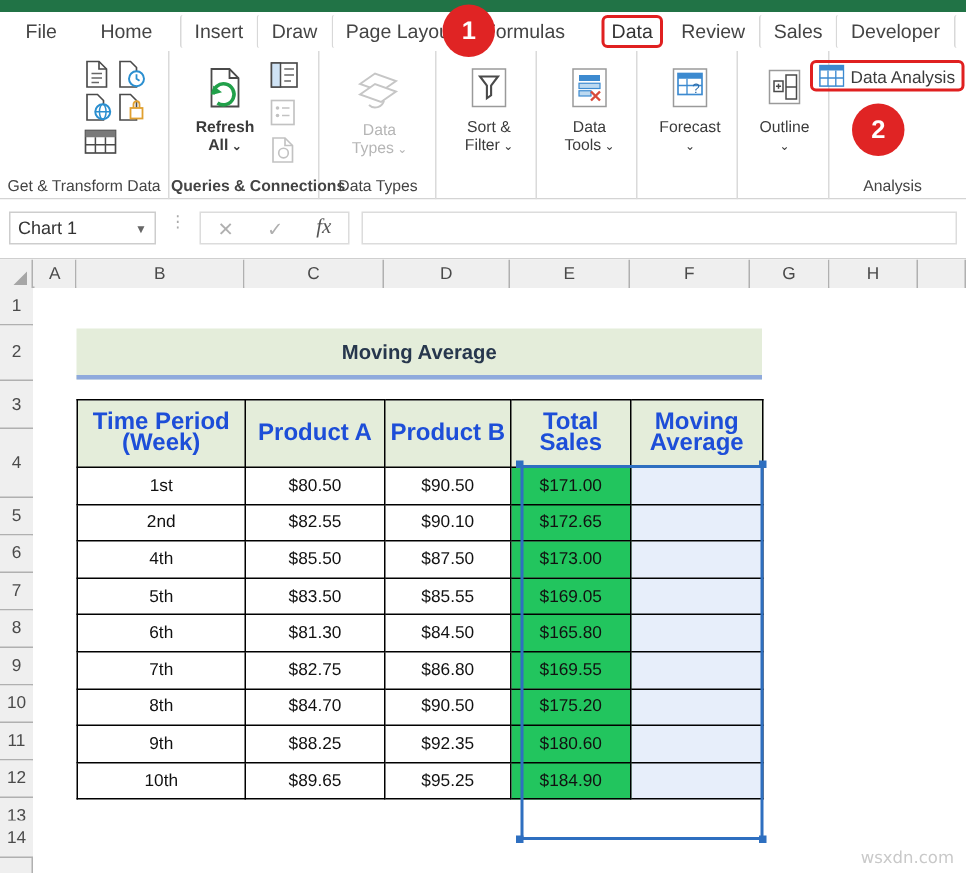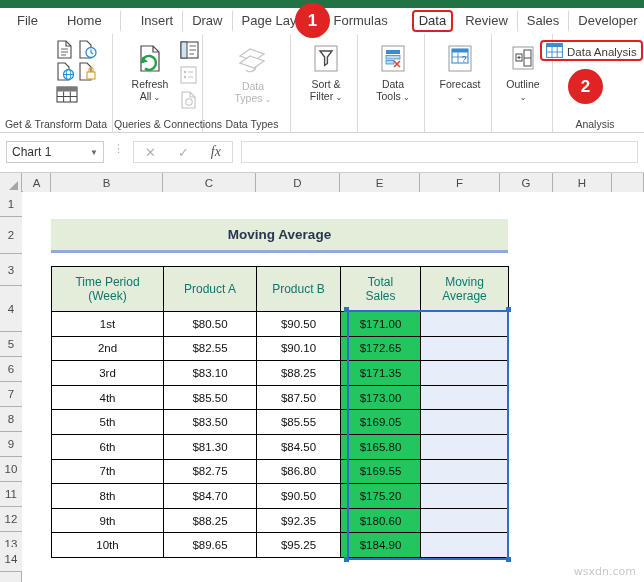--- a/index.html
+++ b/index.html
@@ -149,22 +149,22 @@
   .dtable {
     position: absolute; border-collapse: collapse;
     table-layout: fixed;
   }
   .dtable th, .dtable td {
     border: 1px solid #000000;
     font-size: 11.5px; color: #111;
     text-align: center; padding: 0;
   }
   .dtable th {
-    background: #e4edda; font-weight: normal;
-    font-size: 12px; line-height: 14px; color: #0f766e;
+    background: #e4edda; font-weight: bold;
+    font-size: 16px; line-height: 14px; color: #1d4ed8;
   }
   .dtable td { height: 24.6px; }
   .dtable td.sel { background: #22c55e; }
   .dtable td.selempty { background: #e7eefa; }
 
   
   .selbox {
     position: absolute; border: 2px solid #2e6fc0;
     background: transparent; pointer-events: none; z-index: 12;
   }
@@ -183,21 +183,21 @@
 </head>
 <body>
 
 <div id="app">
 
   <div class="title-strip"></div>
 
   <div class="tabbar">
     <div class="tab first">File</div>
     <div class="tab" style="margin-left:14px;">Home</div>
-    <div class="tab sep" style="margin-left:10px;padding-left:20px;">Insert</div>
+    <div class="tab sep" style="margin-left:10px;padding-left:9px;">Insert</div>
     <div class="tab sep" style="padding-left:9px;">Draw</div>
     <div class="tab sep" style="padding-left:9px;">Page Layout</div>
     <div class="tab sep" style="padding-left:9px;">Formulas</div>
     <div class="tab highlighted" style="margin-left:16px;">Data</div>
     <div class="tab" style="margin-left:4px;text-align:right;">Review</div>
     <div class="tab sep" style="padding-left:9px;">Sales</div>
     <div class="tab sep" style="padding-left:9px;">Developer</div>
     <div class="tab sep" style="padding-left:9px;">Help</div>
 
   </div>
@@ -252,21 +252,21 @@
             <rect x="1" y="1" width="20" height="4.5" fill="#7a7a7a"></rect>
             <line x1="1" y1="10.5" x2="21" y2="10.5" stroke="#4a4a4a" stroke-width="1"></line>
             <line x1="7.6" y1="5.5" x2="7.6" y2="16" stroke="#4a4a4a" stroke-width="1"></line>
             <line x1="14.3" y1="5.5" x2="14.3" y2="16" stroke="#4a4a4a" stroke-width="1"></line>
           </svg>
         </span>
       </div>
       <div class="rglabel">Get &amp; Transform Data</div>
     </div>
 
-    <div class="rgroup" style="left:114px; width:89px;">
+    <div class="rgroup" style="left:114px; width:99px;font-weight:bold;">
       <div class="ritem" style="left:8px; top:10px; width:56px;">
         <span class="icon-box">
           <svg width="32" height="30" viewBox="0 0 32 30">
             <path d="M7 2 h12 l6 6 v19 H7 Z" fill="#fff" stroke="#4a4a4a" stroke-width="1.2"></path>
             <path d="M19 2 v6 h6" fill="none" stroke="#4a4a4a" stroke-width="1.2"></path>
             <path d="M8 19 a7 7 0 1 1 3 5.6" fill="none" stroke="#21a04a" stroke-width="2.4"></path>
             <path d="M8 13 l0.5 6 l5.5 -1.5 Z" fill="#21a04a"></path>
           </svg>
         </span>
         <span>Refresh</span><br>
@@ -491,27 +491,20 @@
               <td class="selempty"></td>
             </tr>
             <tr>
               <td>2nd</td>
               <td>$82.55</td>
               <td>$90.10</td>
               <td class="sel">$172.65</td>
               <td class="selempty"></td>
             </tr>
             <tr>
-              <td>3rd</td>
-              <td>$83.10</td>
-              <td>$88.25</td>
-              <td class="sel">$171.35</td>
-              <td class="selempty"></td>
-            </tr>
-            <tr>
               <td>4th</td>
               <td>$85.50</td>
               <td>$87.50</td>
               <td class="sel">$173.00</td>
               <td class="selempty"></td>
             </tr>
             <tr>
               <td>5th</td>
               <td>$83.50</td>
               <td>$85.55</td>

